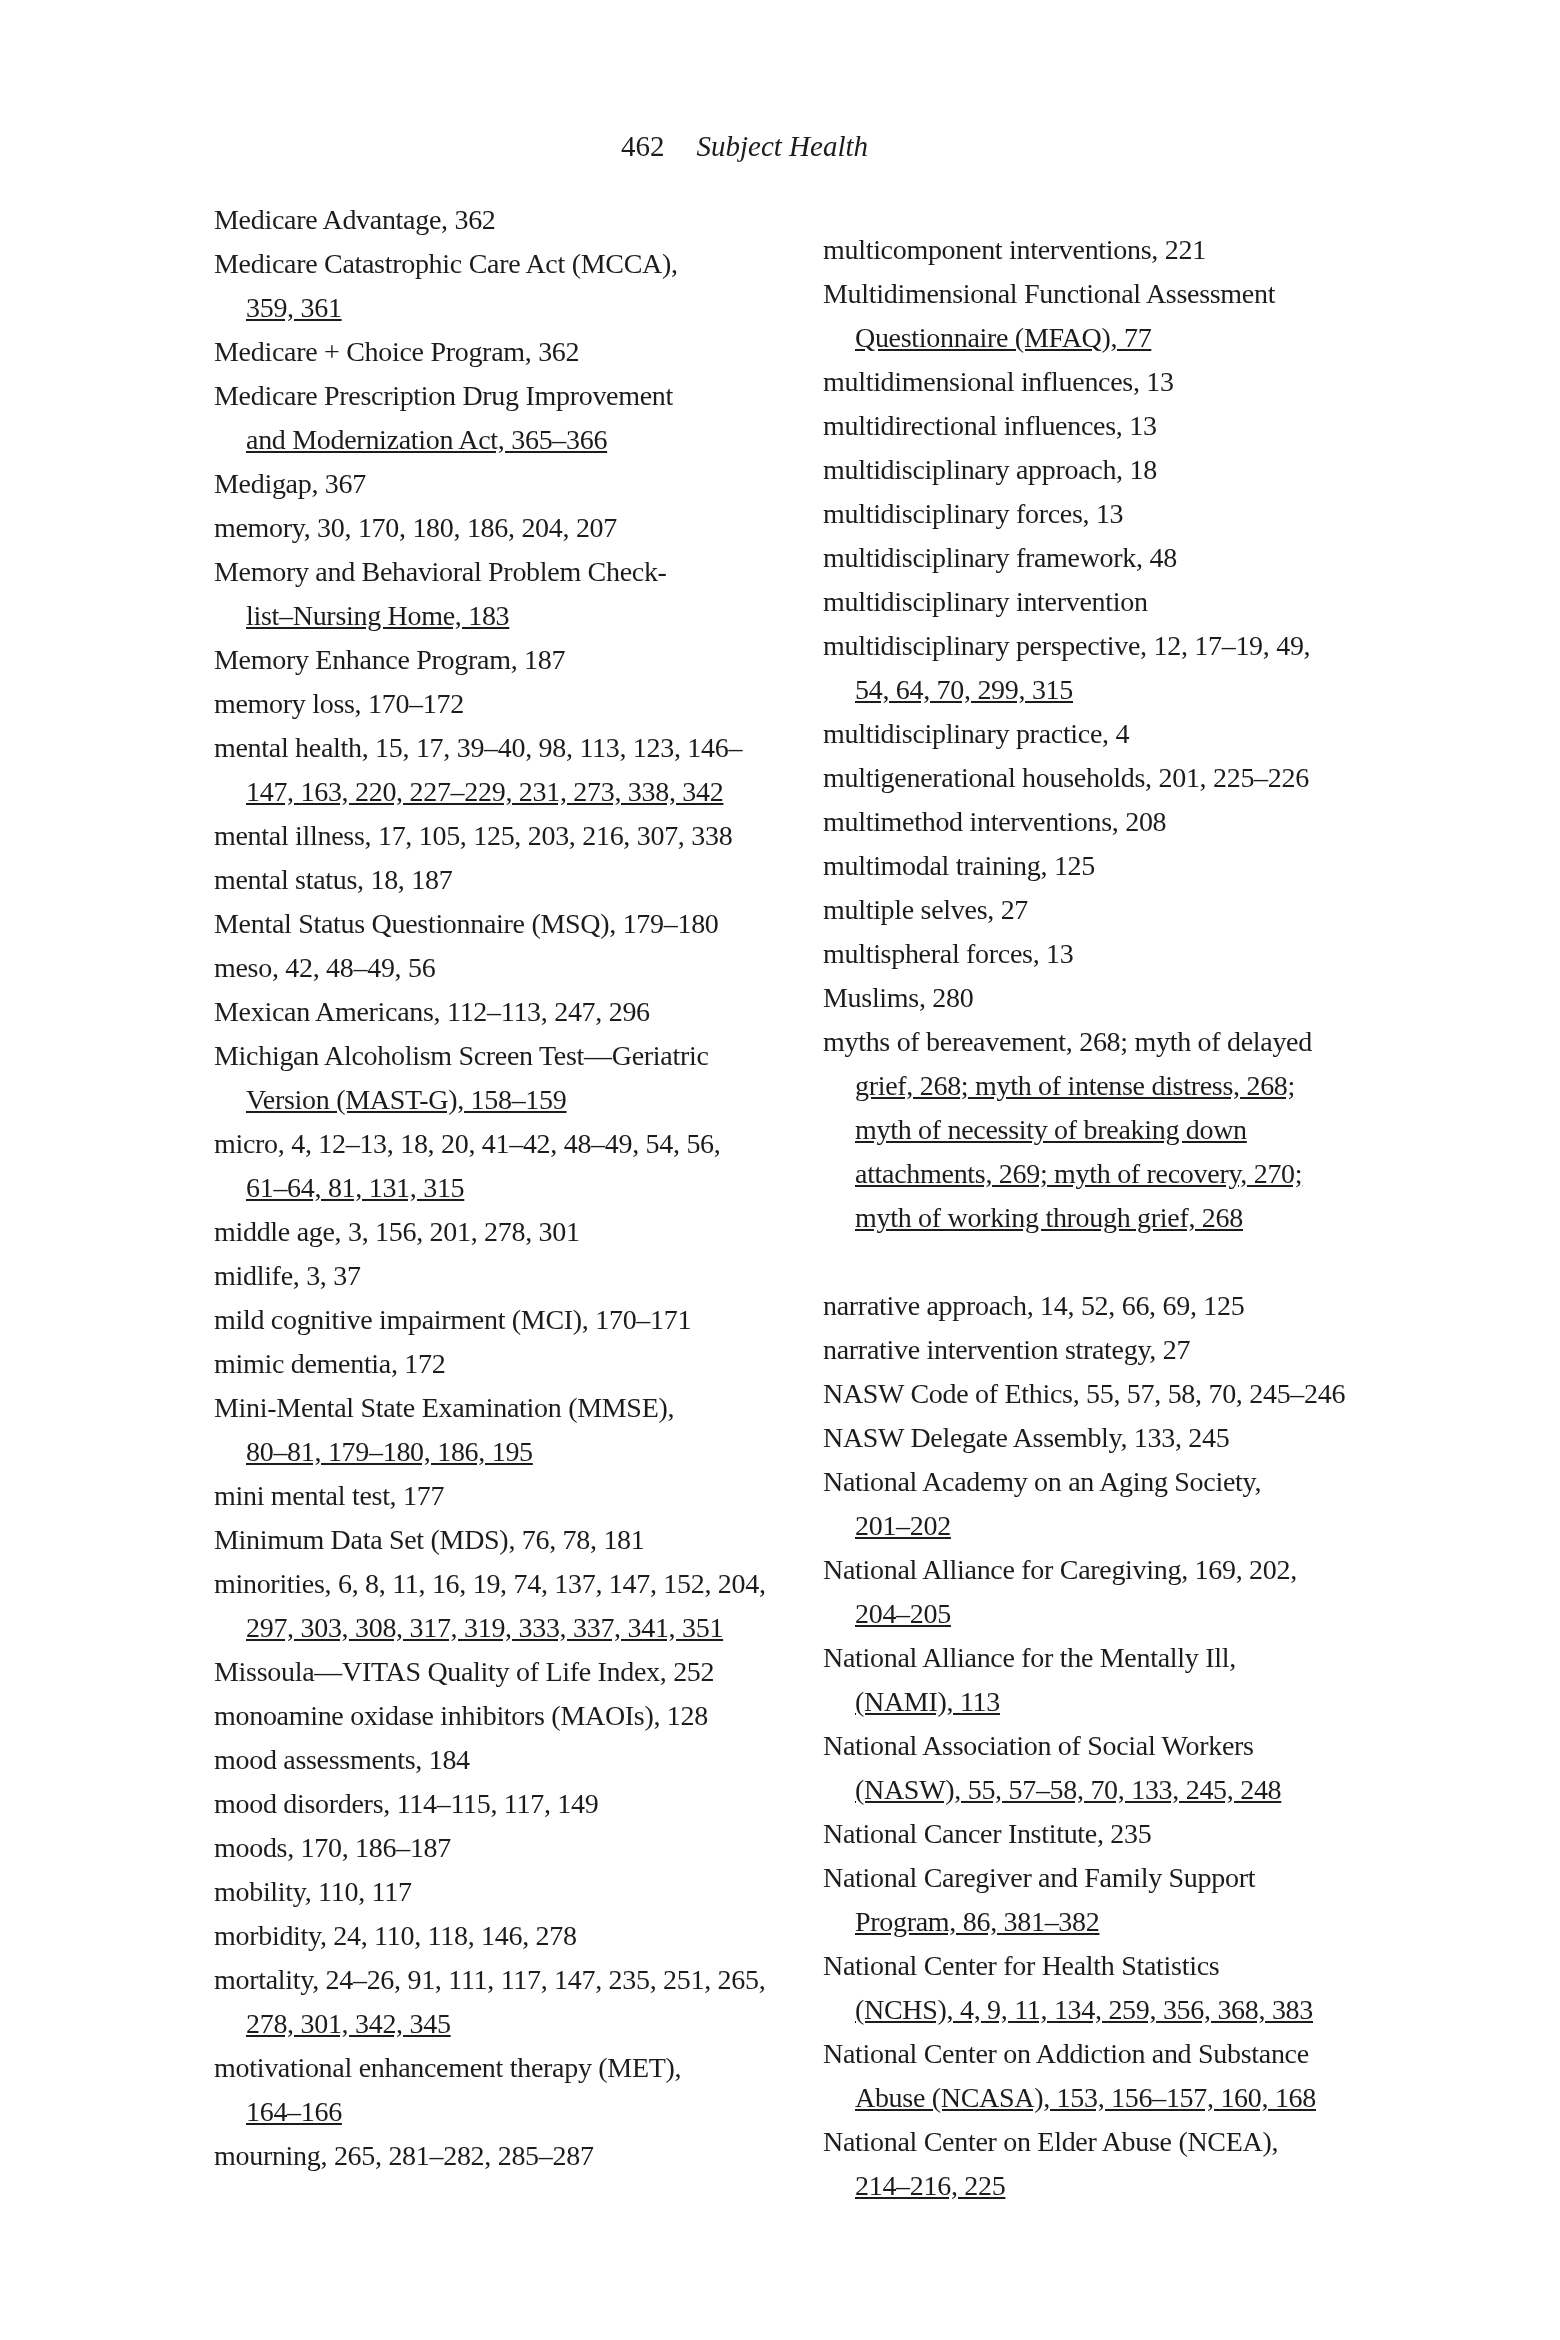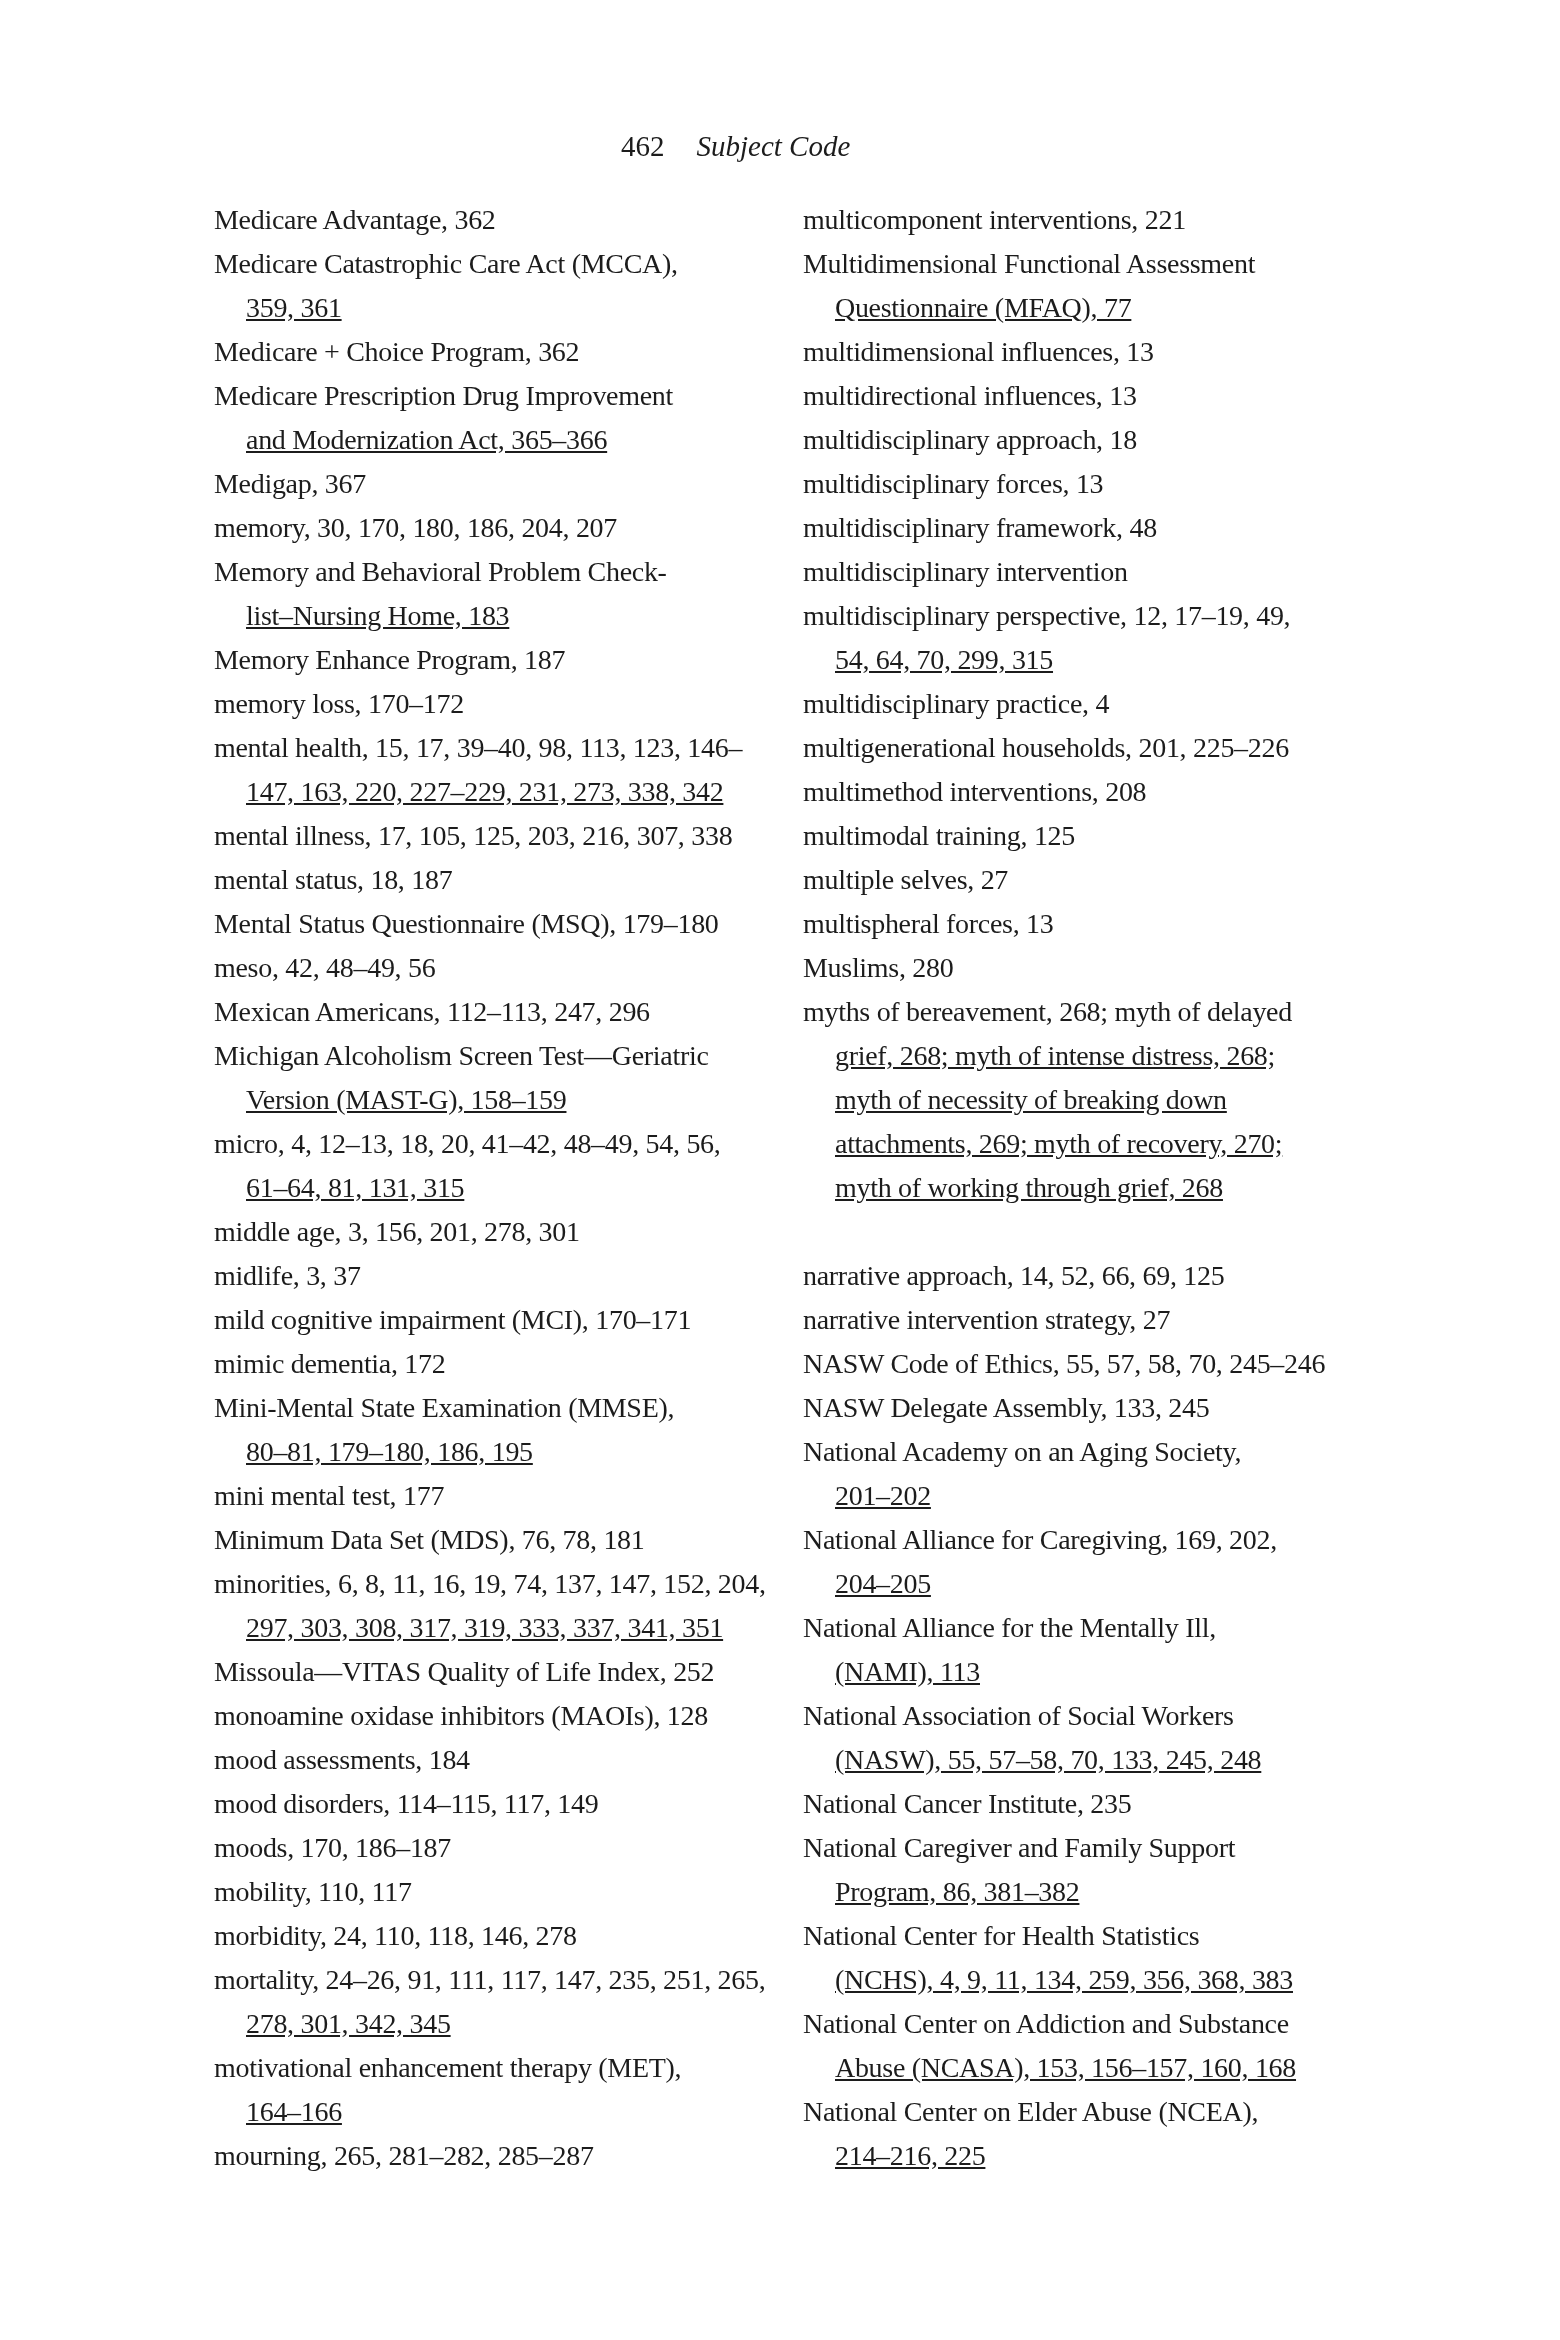--- a/index.html
+++ b/index.html
@@ -36,40 +36,40 @@
   }
   .col {
     position: absolute;
     top: 198px;
     font-size: 28px;
     line-height: 44px;
     letter-spacing: -0.3px;
     white-space: pre;
   }
   .col-left  { left: 186px; margin-left: 28px; }
-  .col-right { left: 803px; }
+  .col-right { left: 823px; margin-top: 30px; }
   .line {
     height: 44px;
   }
   .line.indent {
     padding-left: 32px;
     text-decoration: underline;
   }
   .line.blank {
     
   }
 </style>
 </head>
 <body>
 
 <div class="page">
 
   <div class="page-header">
     <span class="page-number">462</span>
-    <span class="section-title">Subject Code</span>
+    <span class="section-title">Subject Health</span>
   </div>
 
   <div class="col col-left"><div class="line">Medicare Advantage, 362</div><div class="line">Medicare Catastrophic Care Act (MCCA),</div><div class="line indent">359, 361</div><div class="line">Medicare + Choice Program, 362</div><div class="line">Medicare Prescription Drug Improvement</div><div class="line indent">and Modernization Act, 365–366</div><div class="line">Medigap, 367</div><div class="line">memory, 30, 170, 180, 186, 204, 207</div><div class="line">Memory and Behavioral Problem Check-</div><div class="line indent">list–Nursing Home, 183</div><div class="line">Memory Enhance Program, 187</div><div class="line">memory loss, 170–172</div><div class="line">mental health, 15, 17, 39–40, 98, 113, 123, 146–</div><div class="line indent">147, 163, 220, 227–229, 231, 273, 338, 342</div><div class="line">mental illness, 17, 105, 125, 203, 216, 307, 338</div><div class="line">mental status, 18, 187</div><div class="line">Mental Status Questionnaire (MSQ), 179–180</div><div class="line">meso, 42, 48–49, 56</div><div class="line">Mexican Americans, 112–113, 247, 296</div><div class="line">Michigan Alcoholism Screen Test—Geriatric</div><div class="line indent">Version (MAST-G), 158–159</div><div class="line">micro, 4, 12–13, 18, 20, 41–42, 48–49, 54, 56,</div><div class="line indent">61–64, 81, 131, 315</div><div class="line">middle age, 3, 156, 201, 278, 301</div><div class="line">midlife, 3, 37</div><div class="line">mild cognitive impairment (MCI), 170–171</div><div class="line">mimic dementia, 172</div><div class="line">Mini-Mental State Examination (MMSE),</div><div class="line indent">80–81, 179–180, 186, 195</div><div class="line">mini mental test, 177</div><div class="line">Minimum Data Set (MDS), 76, 78, 181</div><div class="line">minorities, 6, 8, 11, 16, 19, 74, 137, 147, 152, 204,</div><div class="line indent">297, 303, 308, 317, 319, 333, 337, 341, 351</div><div class="line">Missoula—VITAS Quality of Life Index, 252</div><div class="line">monoamine oxidase inhibitors (MAOIs), 128</div><div class="line">mood assessments, 184</div><div class="line">mood disorders, 114–115, 117, 149</div><div class="line">moods, 170, 186–187</div><div class="line">mobility, 110, 117</div><div class="line">morbidity, 24, 110, 118, 146, 278</div><div class="line">mortality, 24–26, 91, 111, 117, 147, 235, 251, 265,</div><div class="line indent">278, 301, 342, 345</div><div class="line">motivational enhancement therapy (MET),</div><div class="line indent">164–166</div><div class="line">mourning, 265, 281–282, 285–287</div></div>
 
   <div class="col col-right"><div class="line">multicomponent interventions, 221</div><div class="line">Multidimensional Functional Assessment</div><div class="line indent">Questionnaire (MFAQ), 77</div><div class="line">multidimensional influences, 13</div><div class="line">multidirectional influences, 13</div><div class="line">multidisciplinary approach, 18</div><div class="line">multidisciplinary forces, 13</div><div class="line">multidisciplinary framework, 48</div><div class="line">multidisciplinary intervention</div><div class="line">multidisciplinary perspective, 12, 17–19, 49,</div><div class="line indent">54, 64, 70, 299, 315</div><div class="line">multidisciplinary practice, 4</div><div class="line">multigenerational households, 201, 225–226</div><div class="line">multimethod interventions, 208</div><div class="line">multimodal training, 125</div><div class="line">multiple selves, 27</div><div class="line">multispheral forces, 13</div><div class="line">Muslims, 280</div><div class="line">myths of bereavement, 268; myth of delayed</div><div class="line indent">grief, 268; myth of intense distress, 268;</div><div class="line indent">myth of necessity of breaking down</div><div class="line indent">attachments, 269; myth of recovery, 270;</div><div class="line indent">myth of working through grief, 268</div><div class="line blank"></div><div class="line">narrative approach, 14, 52, 66, 69, 125</div><div class="line">narrative intervention strategy, 27</div><div class="line">NASW Code of Ethics, 55, 57, 58, 70, 245–246</div><div class="line">NASW Delegate Assembly, 133, 245</div><div class="line">National Academy on an Aging Society,</div><div class="line indent">201–202</div><div class="line">National Alliance for Caregiving, 169, 202,</div><div class="line indent">204–205</div><div class="line">National Alliance for the Mentally Ill,</div><div class="line indent">(NAMI), 113</div><div class="line">National Association of Social Workers</div><div class="line indent">(NASW), 55, 57–58, 70, 133, 245, 248</div><div class="line">National Cancer Institute, 235</div><div class="line">National Caregiver and Family Support</div><div class="line indent">Program, 86, 381–382</div><div class="line">National Center for Health Statistics</div><div class="line indent">(NCHS), 4, 9, 11, 134, 259, 356, 368, 383</div><div class="line">National Center on Addiction and Substance</div><div class="line indent">Abuse (NCASA), 153, 156–157, 160, 168</div><div class="line">National Center on Elder Abuse (NCEA),</div><div class="line indent">214–216, 225</div></div>
 
 </div>
 
 
 </body></html>

